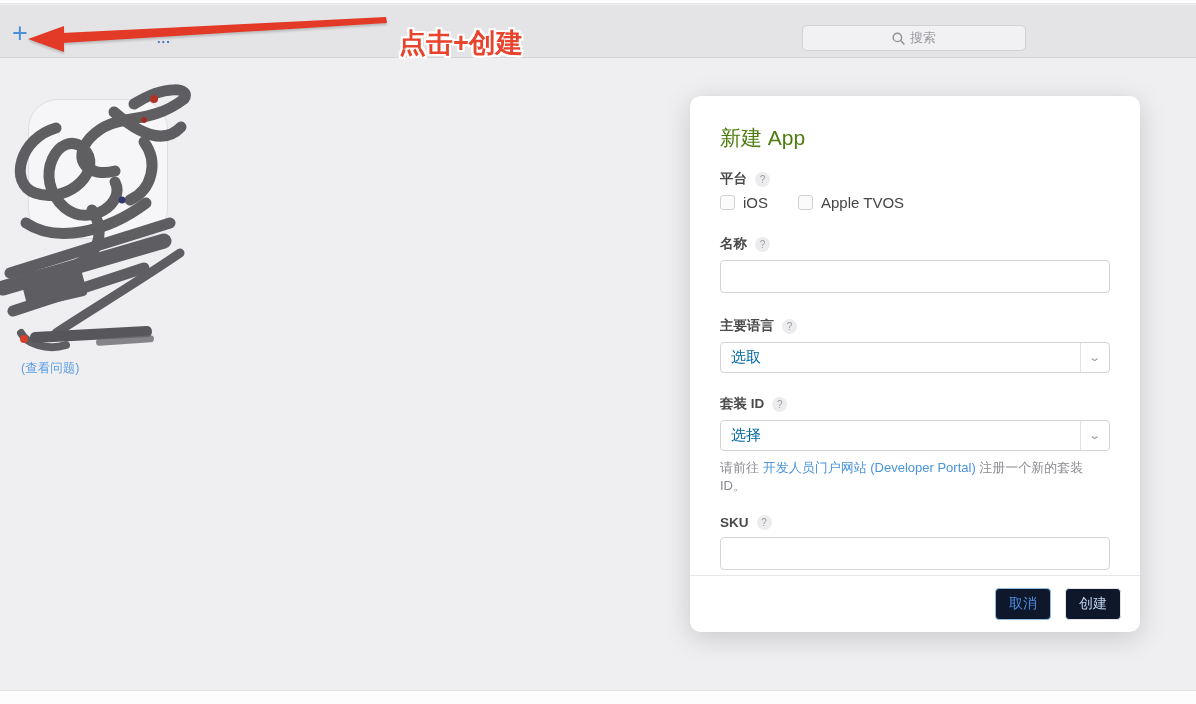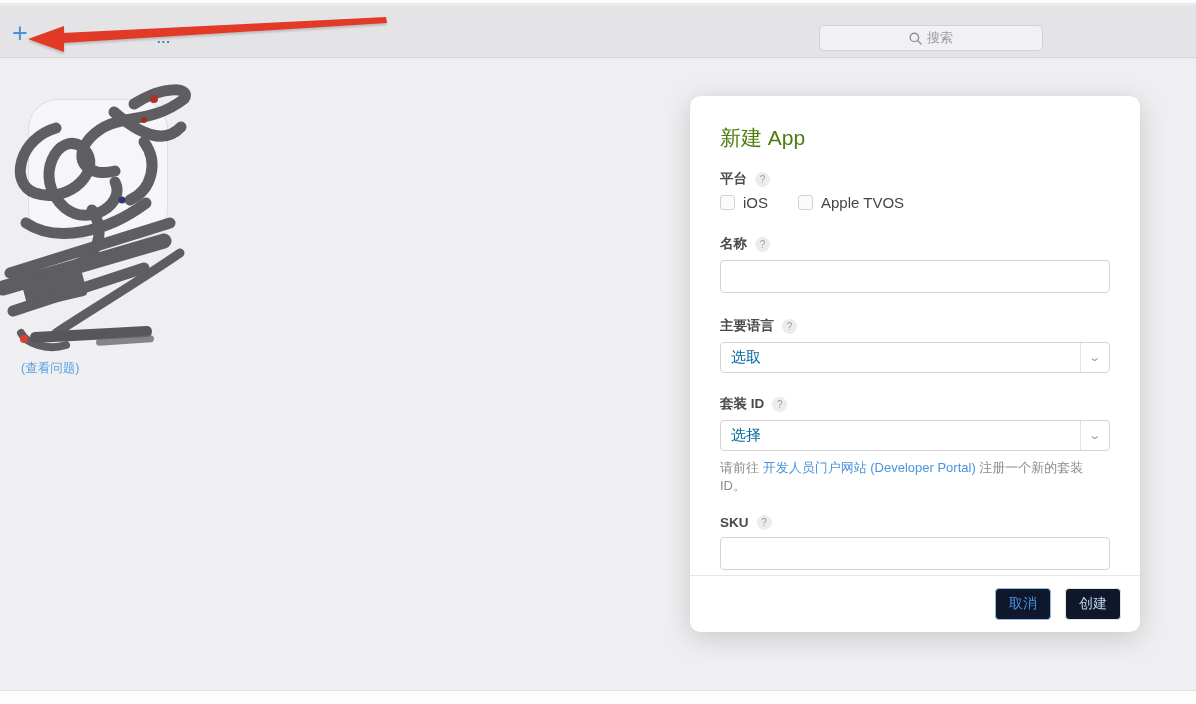--- a/index.html
+++ b/index.html
@@ -10,21 +10,21 @@
   
   .strip-top { position:absolute; left:0; top:0; width:100%; height:4px; background:#fdfdfd; border-bottom:1px solid #e6e5e7; }
   .strip-bottom { position:absolute; left:0; top:690px; width:100%; height:14px; background:#fdfdfd; border-top:1px solid #e2e1e3; }
 
   
   .toolbar { position:absolute; left:0; top:5px; width:100%; height:53px; background:#e4e3e5; border-bottom:1px solid #d4d3d5; }
   .add-btn { position:absolute; left:6px; top:14px; width:28px; height:28px; border:none; background:transparent;
              color:#4a8fd8; font-size:27px; font-weight:300; line-height:26px; cursor:pointer; }
   .overflow-dots { position:absolute; left:157px; top:26px; color:#3b77c2; font-size:13px; font-weight:700; letter-spacing:1px; }
   .search-box { position:absolute; left:802px; top:20px; width:224px; height:26px; background:#f1f0f2; border:1px solid #d2d1d3;
-                border-radius:5px; display:flex; align-items:center; justify-content:center; gap:5px; cursor:text;margin-left:17px; }
+                border-radius:5px; display:flex; align-items:center; justify-content:center; gap:5px; cursor:text; }
   .search-box .glyph { color:#8e8e93; font-size:13px; display:flex; }
   .search-box .ph { color:#9a999e; font-size:13px; }
 
   
   .arrow-svg { position:absolute; left:18px; top:12px; pointer-events:none; }
   .annot-text { position:absolute; left:399px; top:26px; color:#e8432c; font-size:27px; font-weight:700; line-height:35px;
                 text-shadow:-2px -2px 0 #fff,2px -2px 0 #fff,-2px 2px 0 #fff,2px 2px 0 #fff,0 -2px 0 #fff,0 2px 0 #fff,-2px 0 0 #fff,2px 0 0 #fff; }
 
   
   .app-tile { position:absolute; left:28px; top:99px; width:140px; height:140px; background:#f6f5f7;
@@ -82,20 +82,21 @@
     </div>
   </div>
 
   <svg class="arrow-svg" width="380" height="48" viewBox="0 0 380 48">
     <g style="filter:drop-shadow(0 2px 1px rgba(0,0,0,.18))">
       <polygon points="368,5 369,11 44,31 44,21" fill="#e23a26"></polygon>
       <polygon points="10,27 46,14 46,40" fill="#e23a26"></polygon>
     </g>
   </svg>
   <div class="annot-text">
+    <div>点击+创建</div>
   </div>
 
   <div class="app-tile"></div>
   <svg class="scribble-svg" width="222" height="272" viewBox="0 0 222 272">
     <g fill="none" stroke="#57575b" stroke-width="11" stroke-linecap="round" stroke-linejoin="round" opacity="0.95">
       <path d="M140,22 C172,2 198,6 190,17 C152,46 122,28 96,56 C76,79 96,96 121,89"></path>
       <path d="M62,46 C26,56 14,101 41,111 C76,123 111,86 89,66 C66,46 36,96 71,126 C96,146 132,121 121,100"></path>
       <path d="M120,30 C150,56 172,61 187,45"></path>
       <path d="M150,60 C165,80 158,108 136,118"></path>
       <path d="M32,141 C62,161 112,151 152,121"></path>

